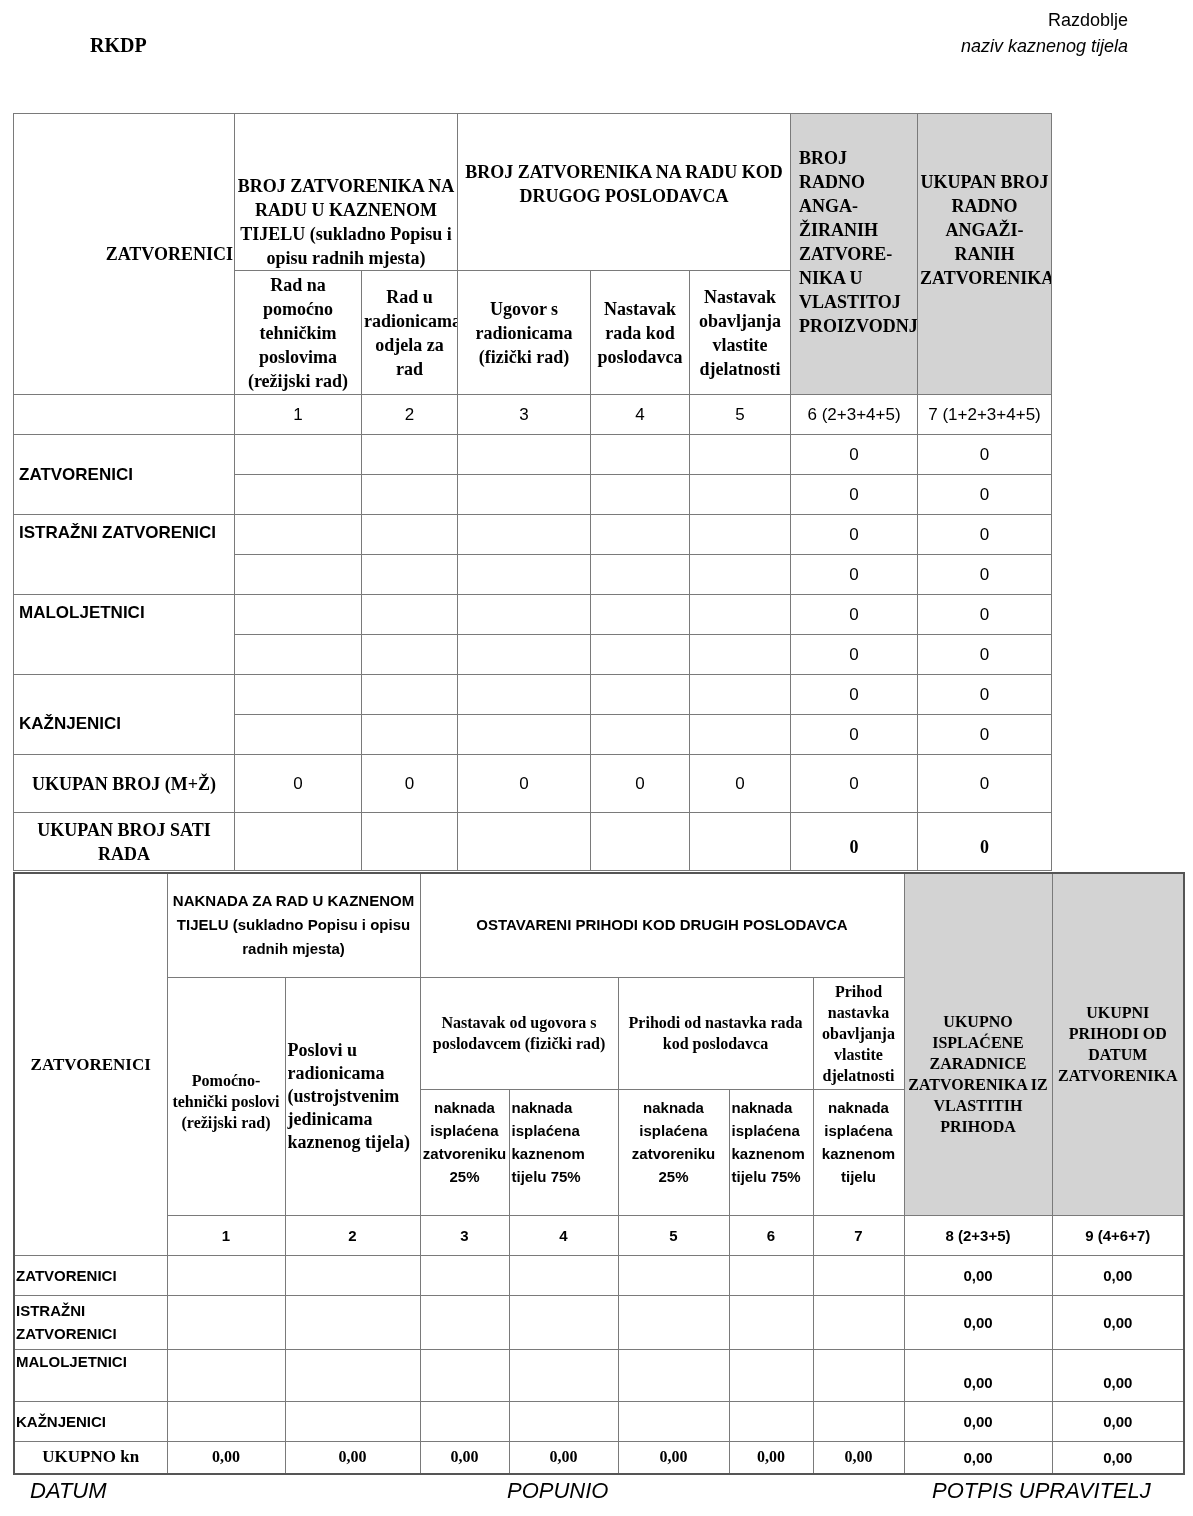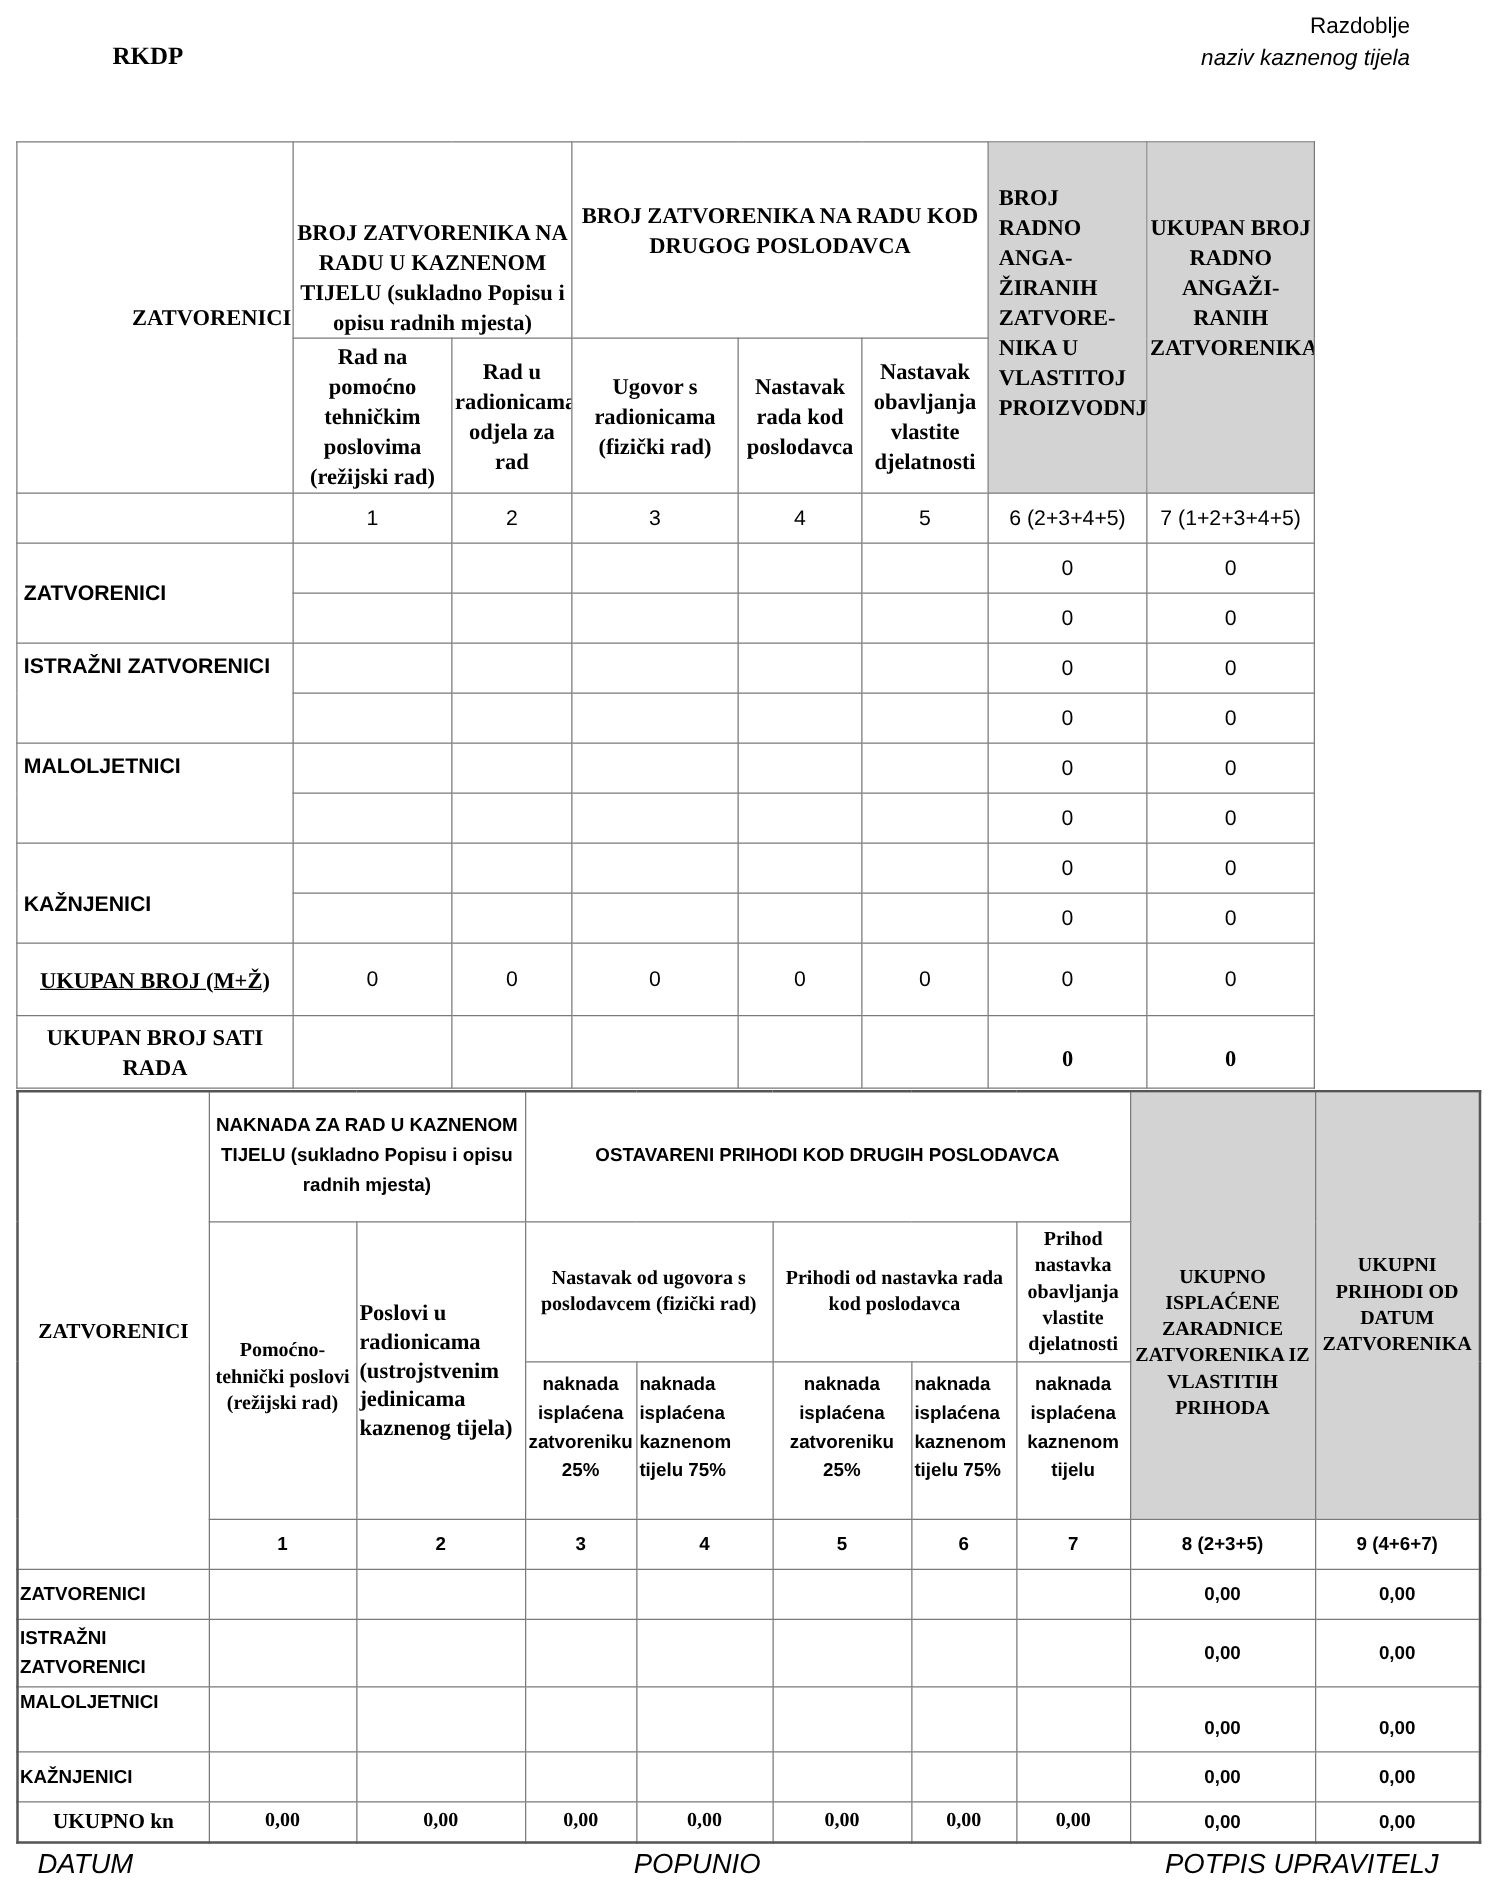--- a/index.html
+++ b/index.html
@@ -146,21 +146,21 @@
     <td style="border-top:1px solid #000;"></td>
         <td style="border-top:1px solid #000;"></td>
         <td style="border-top:1px solid #000;"></td>
         <td style="border-top:1px solid #000;"></td>
         <td style="border-top:1px solid #000;"></td>
     <td class="num" style="border-top:1px solid #000;">0</td>
     <td class="num" style="border-top:1px solid #000;">0</td>
   </tr>
 
   <tr style="height:58px">
-    <td class="hs" style="border-top:1px solid #000;text-decoration:underline;">UKUPAN BROJ (M+Ž)</td>
+    <td class="hs" style="border-top:1px solid #000;">UKUPAN BROJ (M+Ž)</td>
     <td class="num" style="border-top:1px solid #000;">0</td>
     <td class="num" style="border-top:1px solid #000;">0</td>
     <td class="num" style="border-top:1px solid #000;">0</td>
     <td class="num" style="border-top:1px solid #000;">0</td>
     <td class="num" style="border-top:1px solid #000;">0</td>
     <td class="num" style="border-top:1px solid #000;">0</td>
     <td class="num" style="border-top:1px solid #000;">0</td>
   </tr>
   <tr style="height:58px">
     <td class="hs">UKUPAN BROJ SATI RADA</td>

